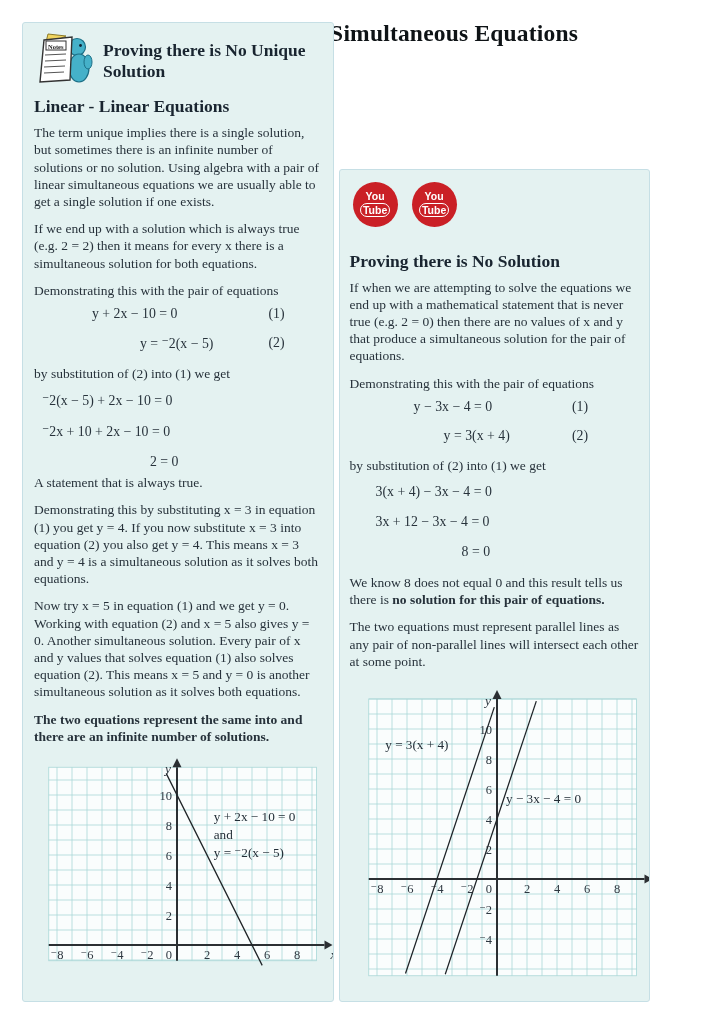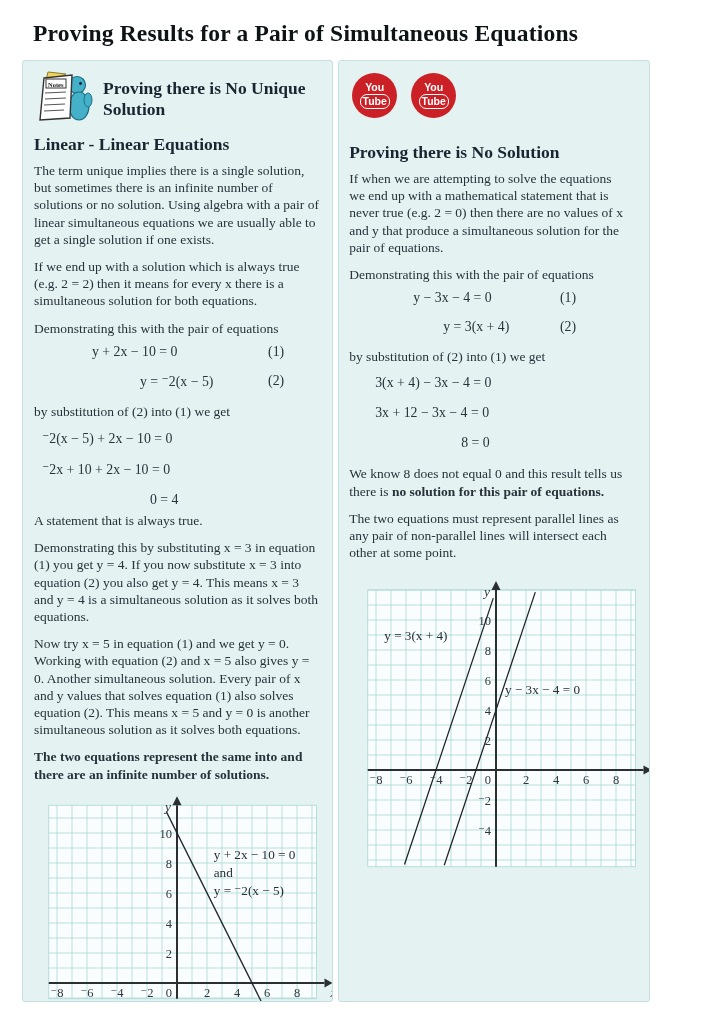--- a/index.html
+++ b/index.html
@@ -6,27 +6,27 @@
   html,body { margin:0; padding:0; }
   body {
     width:716px; height:1023px; position:relative; background:#ffffff;
     font-family:"Liberation Serif","DejaVu Serif",serif; color:#27323b;
     overflow:hidden;
   }
   .page-title {
     position:absolute; left:33px; top:4px; width:650px;
     font-size:23.5px; font-weight:bold; color:#0e1316; letter-spacing:0.2px;
   }
-  .panels { position:absolute; left:22px; top:60px; width:628px; height:942px; display:flex; gap:5px; }
+  .panels { position:absolute; left:22px; top:60px; width:628px; height:942px; display:flex; gap:5px;align-items:flex-end; }
   .panel {
     background:#e4f2f1; border:1px solid #c6dfe5; border-radius:3px;
     overflow:hidden;
   }
   .panel-left { width:334px; padding:7px 11px 6px 11px; }
-  .panel-right { width:334px; padding:7px 21px 6px 10px; }
+  .panel-right { width:334px; padding:7px 9px 6px 10px; }
 
   .notes-header { display:flex; align-items:center; gap:9px; margin:2px 0 6px 2px; }
   .notes-header .hdr-text { font-size:17.5px; font-weight:bold; color:#192530; line-height:1.22; width:240px; }
 
   .videos-row { display:flex; gap:14px; margin:5px 0 24px 3px; }
   .yt-badge {
     width:45px; height:45px; border-radius:50%; background:#ca2026; color:#fff;
     display:flex; flex-direction:column; align-items:center; justify-content:center;
     font-family:"Liberation Sans","DejaVu Sans",sans-serif; font-weight:bold; cursor:pointer;
   }
@@ -98,21 +98,21 @@
       <span class="eqnum">(1)</span>
     </div>
     <div class="eqrow">
       <span class="eq ind-2l">y = ⁻2(x − 5)</span>
       <span class="eqnum">(2)</span>
     </div>
 
     <p class="body">by substitution of (2) into (1) we get</p>
     <div class="workline wk-1l">⁻2(x − 5) + 2x − 10 = 0</div>
     <div class="workline wk-1l">⁻2x + 10 + 2x − 10 = 0</div>
-    <div class="workline wk-3l">0 = 4</div>
+    <div class="workline wk-3l">2 = 0</div>
     <p class="body">A statement that is always true.</p>
 
     <p class="body">Demonstrating this by substituting x = 3 in equation (1) you get y = 4.  If you now substitute x = 3 into equation (2) you also get y = 4.  This means x = 3 and y = 4 is a simultaneous solution as it solves both equations.</p>
     <p class="body">Now try x = 5 in equation (1) and we get y = 0. Working with equation (2) and x = 5 also gives y = 0.  Another simultaneous solution. Every pair of x and y values that solves equation (1) also solves equation (2).  This means x = 5 and y = 0 is another simultaneous solution as it solves both equations.</p>
     <p class="body bold">The two equations represent the same into and there are an infinite number of solutions.</p>
 
     <div class="graph-wrap-left">
       <svg width="296" height="236" viewBox="0 0 296 236">
           <rect x="4.749999999999984" y="12.250000000000005" width="267.75" height="193.5" fill="#fafdfd" stroke="#a9d7d7" stroke-width="0.8"></rect>
           <line x1="12.999999999999995" y1="205.75" x2="12.999999999999995" y2="12.250000000000005" stroke="#a9d7d7" stroke-width="0.8"></line>

